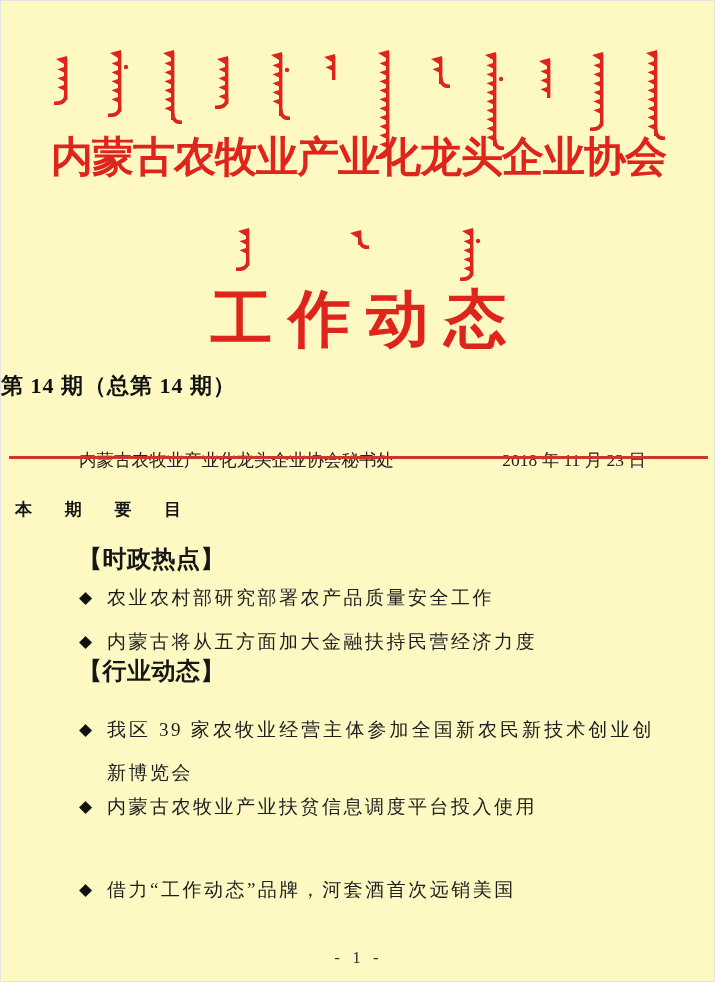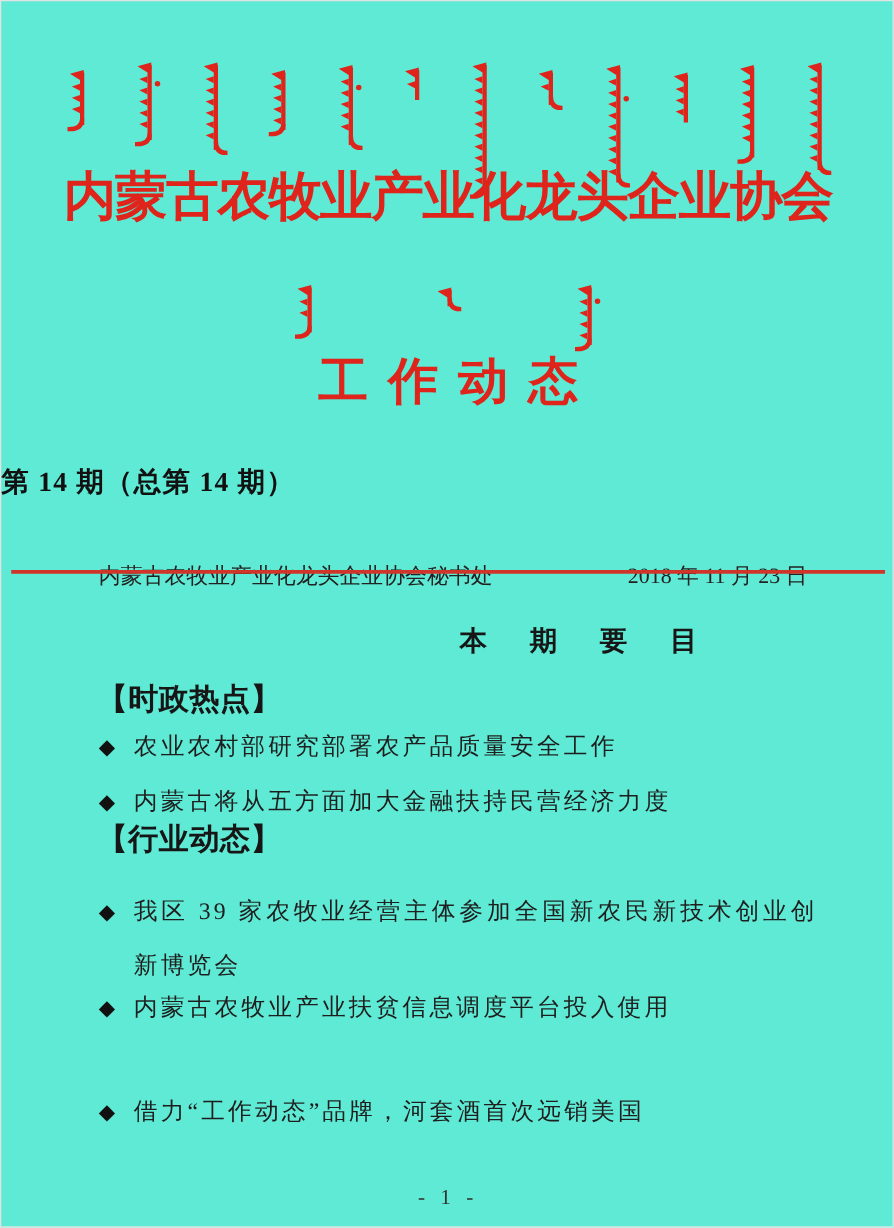--- a/index.html
+++ b/index.html
@@ -1,20 +1,20 @@
 <!DOCTYPE html>
 <html style="--red: #df241b; --rule: #d03529;"><head>
 <meta charset="utf-8">
 <style>
   html,body{margin:0;padding:0;background:#f2f2f2;}
   .page{
     position:relative;
     width:715px;height:982px;
     margin:0 auto;
-    background:#5eead4;
+    background:#fef9c3;
     border:1px solid #e3e3e3;
     box-sizing:border-box;
     overflow:hidden;
     font-family:"Liberation Serif","DejaVu Serif",serif;
     color:#1c1c1c;
   }
   
   .mongol-row-top{
     position:absolute;left:52px;top:46px;width:614px;
     display:flex;justify-content:space-between;align-items:flex-start;
@@ -28,21 +28,21 @@
     position:absolute;left:0;top:128px;width:715px;
     text-align:center;
     font-size:42px;font-weight:bold;
     letter-spacing:-1px;
     color:var(--red);
     white-space:nowrap;
   }
   .bulletin-title{
     position:absolute;left:0;top:276px;width:715px;
     text-align:center;
-    font-size:40px;font-weight:bold;
+    font-size:62px;font-weight:bold;
     letter-spacing:16px;text-indent:16px;
     color:var(--red);
     white-space:nowrap;
   }
   .issue-line{
     position:absolute;left:0;top:370px;width:715px;
     text-align:left;
     font-size:22px;font-weight:bold;color:#111;
     letter-spacing:1px;
   }
@@ -51,23 +51,23 @@
     display:flex;justify-content:space-between;align-items:baseline;
     font-size:17.5px;color:#222;
   }
   .red-rule{
     position:absolute;left:8px;top:455px;width:699px;height:3px;
     background:var(--rule);
   }
   
   .toc-heading{
     position:absolute;left:0;top:497px;width:571px;
-    text-align:right;
+    text-align:left;
     font-family:"Liberation Sans","DejaVu Sans",sans-serif;
-    font-size:22px;font-weight:bold;color:#161616;
+    font-size:17px;font-weight:bold;color:#161616;
     letter-spacing:14px;text-indent:14px;
   }
   .toc-section-title{
     position:absolute;left:77px;
     font-family:"Liberation Sans","DejaVu Sans",sans-serif;
     font-size:24px;font-weight:bold;color:#161616;
     letter-spacing:0.5px;
   }
   .toc-item{
     position:absolute;left:78px;width:575px;

